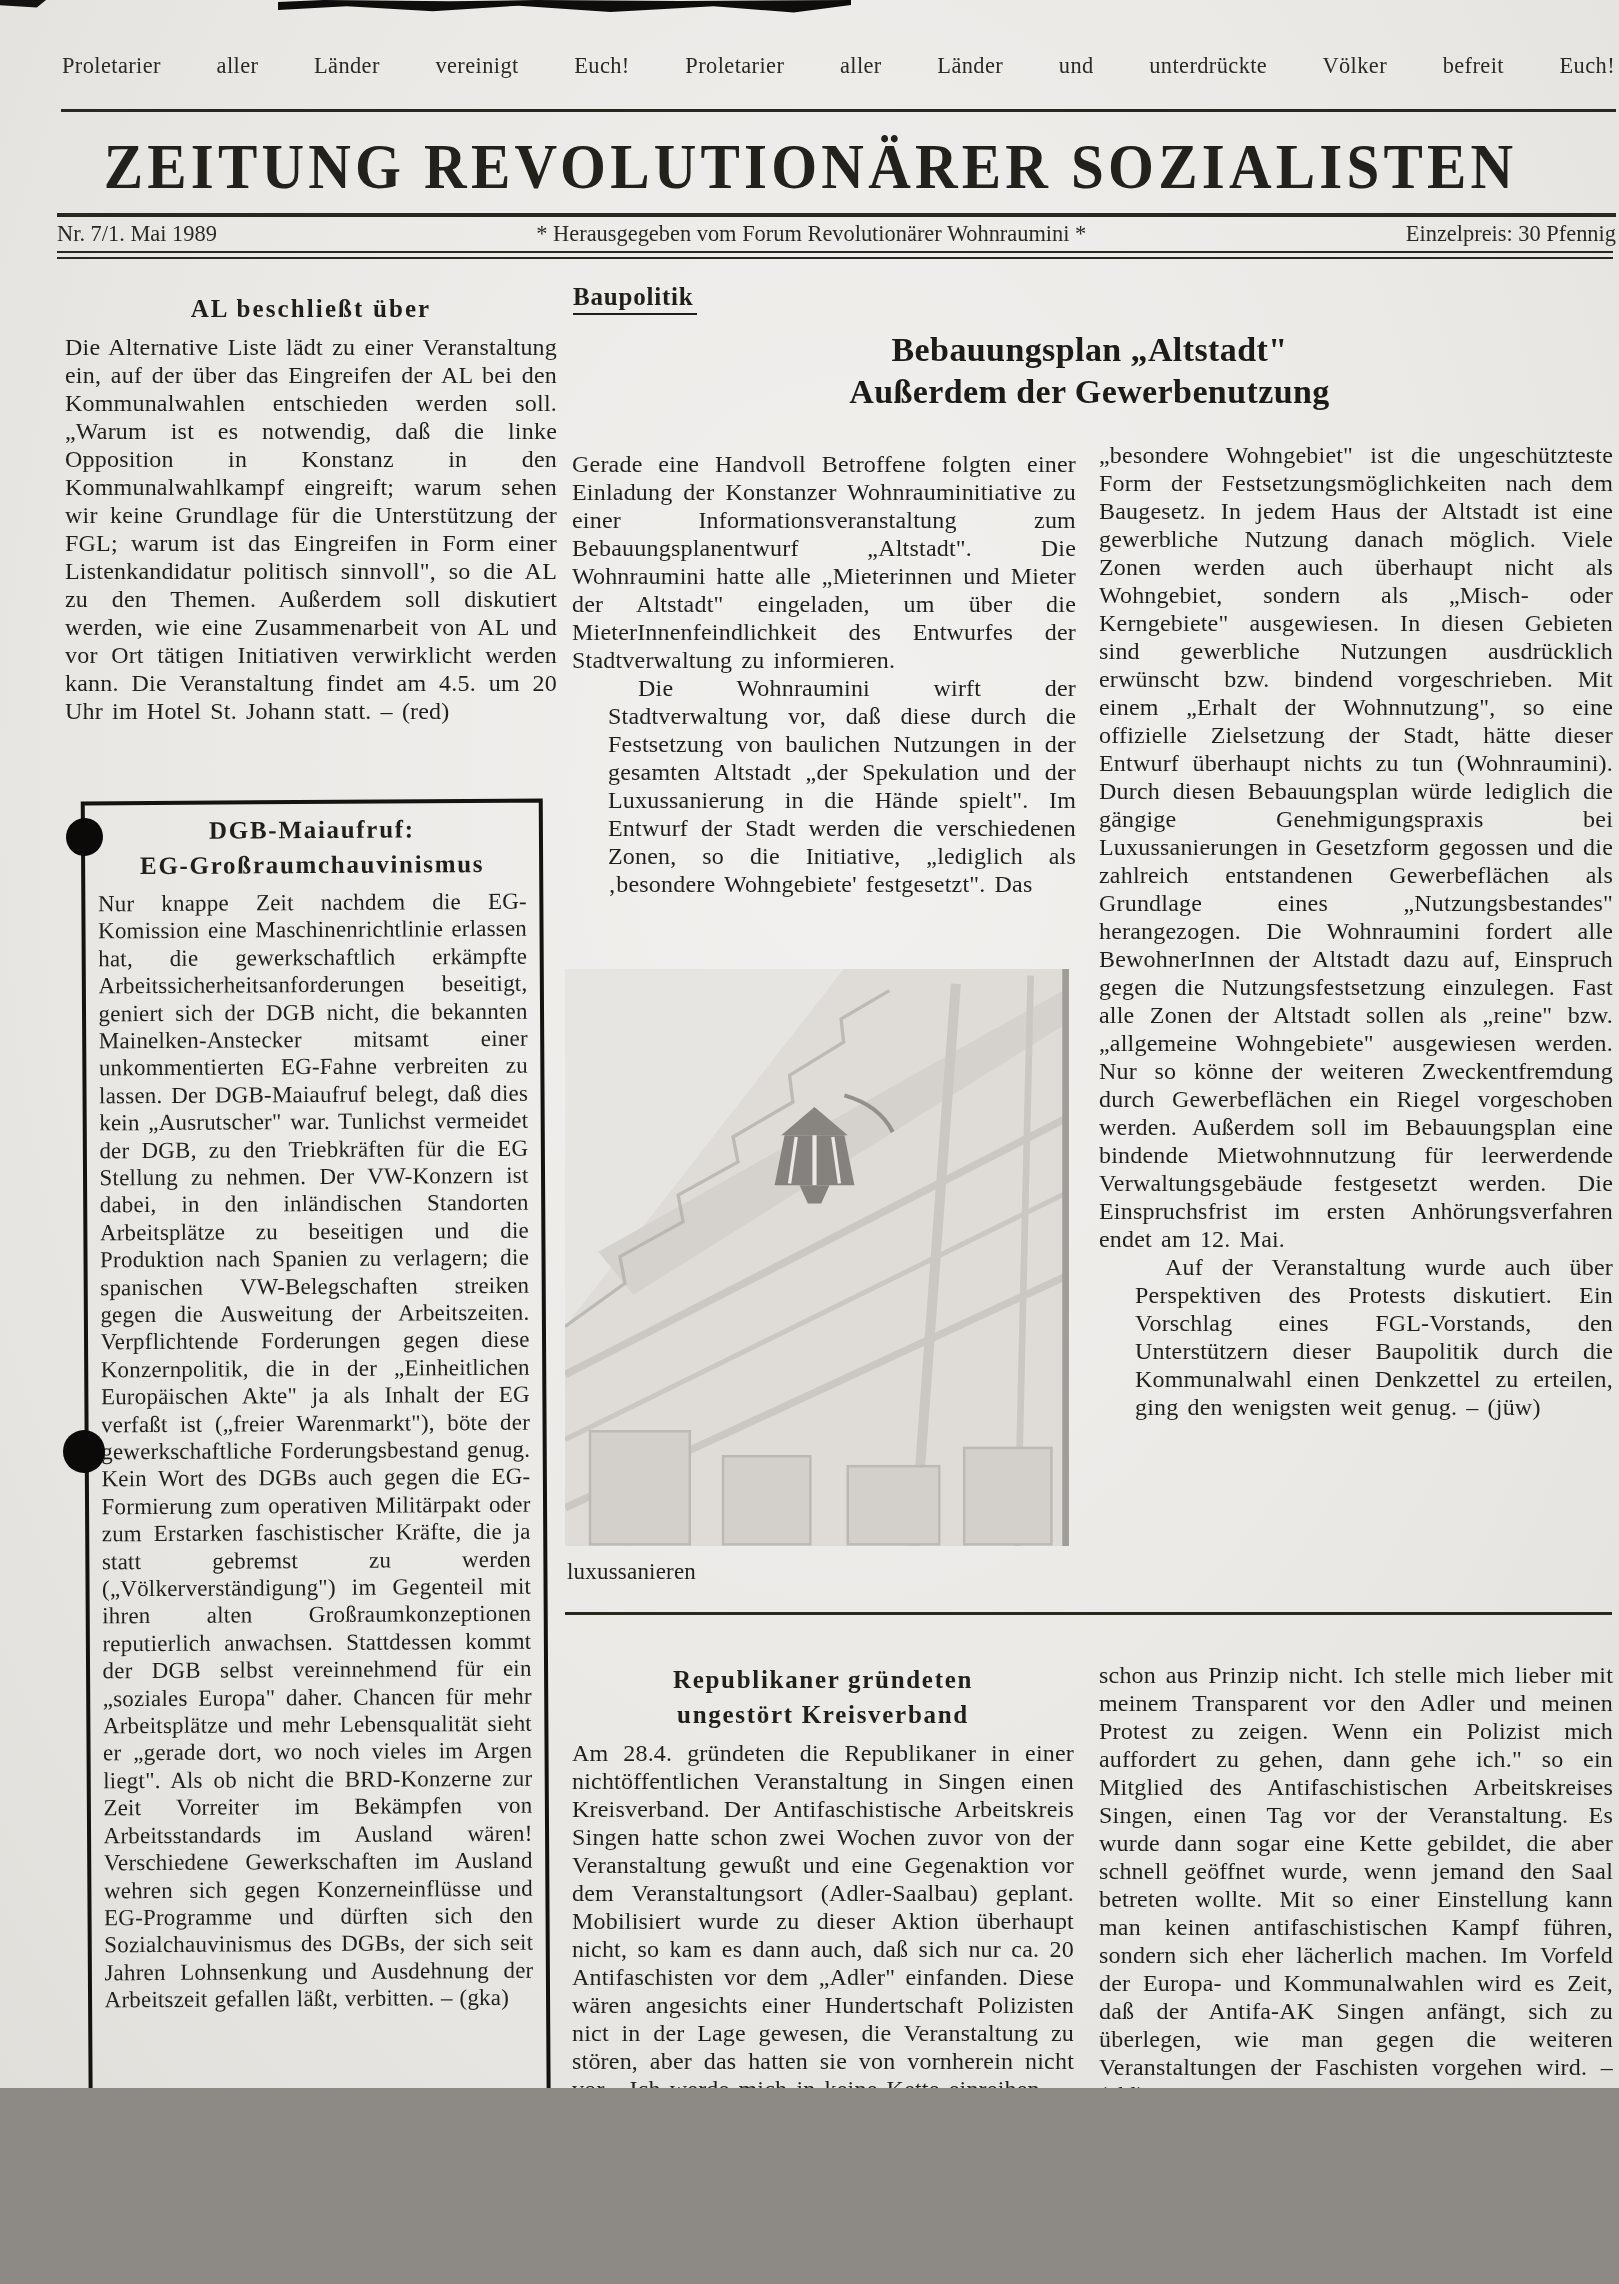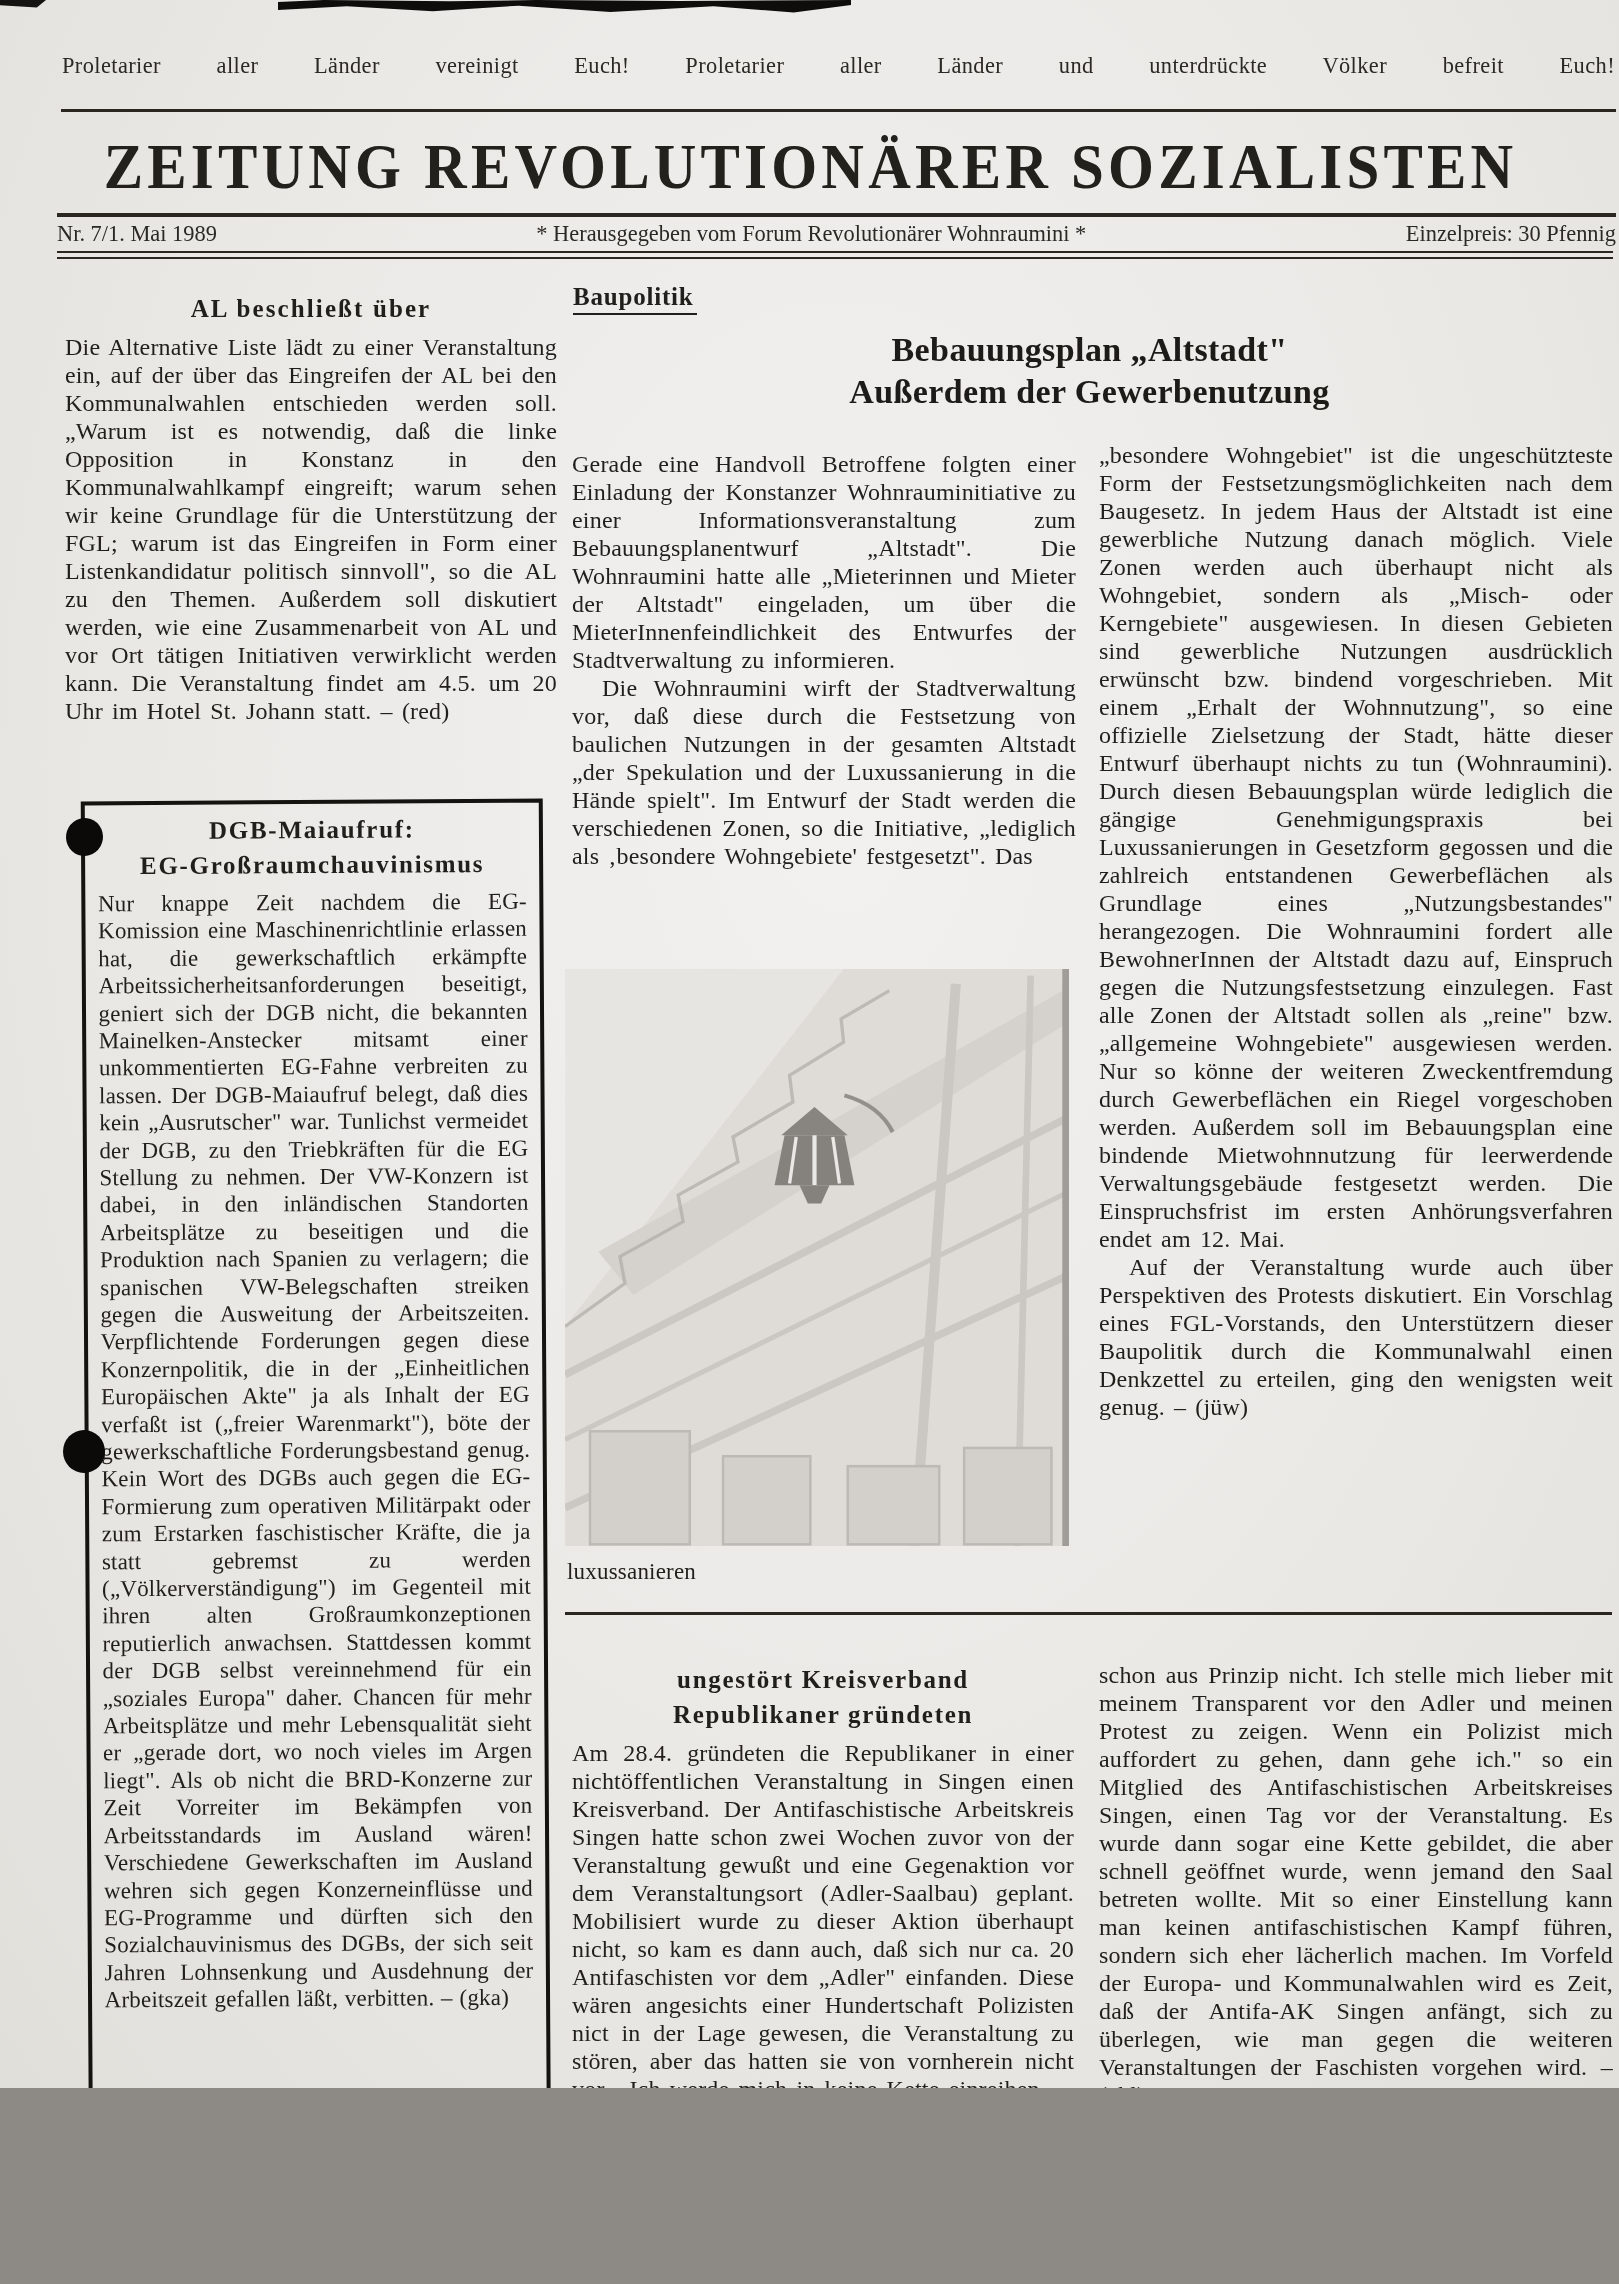--- a/index.html
+++ b/index.html
@@ -6,21 +6,21 @@
   .page{
     position:relative;width:1620px;height:2088px;overflow:hidden;
     background:radial-gradient(ellipse at 52% 38%, #f2f1ef 0%, #ebe9e6 55%, #e1dfda 100%);
     font-family:"Liberation Serif","DejaVu Serif",serif;
     color:#211f1b;
   }
   .abs{position:absolute;}
   p{margin:0;}
   .just{text-align:justify;}
   .body-text{font-size:24px;line-height:28px;word-spacing:2.9px;letter-spacing:0.2px;overflow:hidden;}
-  .indent{text-indent:30px;}
+  .indent{text-indent:30px;margin-left:36px;}
   .art-head{font-weight:700;font-size:25px;line-height:35px;text-align:center;letter-spacing:2.1px;}
   .rule{background:#29271f;}
   .rule-double{border-top:2.5px solid #29271f;border-bottom:2.5px solid #29271f;height:4.2px;}
   
   .slogan{left:62px;top:53px;width:1553px;font-size:22.4px;letter-spacing:0.4px;
           text-align:justify;text-align-last:justify;white-space:nowrap;color:#2b2923;}
   .paper-title{left:46px;top:130px;width:1529px;text-align:center;font-weight:700;
           font-size:59px;letter-spacing:4.2px;white-space:nowrap;color:#23211c;transform:scaleY(1.08);transform-origin:top center;}
   .issue-row{left:57px;top:221px;width:1559px;display:flex;justify-content:space-between;
           font-size:22.4px;color:#2b2923;text-align:center;}
@@ -126,22 +126,22 @@
   </div>
 
   <div class="abs caption" style="left:567px;top:1556px;width:499px;">
     <div>luxussanieren</div>
   </div>
 
   <div class="abs rule" style="left:565px;top:1612px;width:1047px;height:3.3px;"></div>
 
   <div class="abs" style="left:572px;top:1662px;width:502px;">
     <div class="art-head" style="letter-spacing:1.7px;">
+      <div>Republikaner gründeten</div>
       <div>ungestört Kreisverband</div>
-      <div>Republikaner gründeten</div>
     </div>
     <p class="just body-text" style="margin-top:6.6px;">Am 28.4. gründeten die Republikaner in einer nichtöffentlichen Veranstaltung in Singen einen Kreisverband. Der Antifaschistische Arbeitskreis Singen hatte schon zwei Wochen zuvor von der Veranstaltung gewußt und eine Gegenaktion vor dem Veranstaltungsort (Adler-Saalbau) geplant. Mobilisiert wurde zu dieser Aktion überhaupt nicht, so kam es dann auch, daß sich nur ca. 20 Antifaschisten vor dem „Adler" einfanden. Diese wären angesichts einer Hundertschaft Polizisten nict in der Lage gewesen, die Veranstaltung zu stören, aber das hatten sie von vornherein nicht vor. „Ich werde mich in keine Kette einreihen,</p>
   </div>
 
   <div class="abs" style="left:1099px;top:441px;width:514px;height:1167px;overflow:hidden;">
     <p class="just body-text">„besondere Wohngebiet" ist die ungeschützteste Form der Festsetzungsmöglichkeiten nach dem Baugesetz. In jedem Haus der Altstadt ist eine gewerbliche Nutzung danach möglich. Viele Zonen werden auch überhaupt nicht als Wohngebiet, sondern als „Misch- oder Kerngebiete" ausgewiesen. In diesen Gebieten sind gewerbliche Nutzungen ausdrücklich erwünscht bzw. bindend vorgeschrieben. Mit einem „Erhalt der Wohnnutzung", so eine offizielle Zielsetzung der Stadt, hätte dieser Entwurf überhaupt nichts zu tun (Wohnraumini). Durch diesen Bebauungsplan würde lediglich die gängige Genehmigungspraxis bei Luxussanierungen in Gesetzform gegossen und die zahlreich entstandenen Gewerbeflächen als Grundlage eines „Nutzungsbestandes" herangezogen. Die Wohnraumini fordert alle BewohnerInnen der Altstadt dazu auf, Einspruch gegen die Nutzungsfestsetzung einzulegen. Fast alle Zonen der Altstadt sollen als „reine" bzw. „allgemeine Wohngebiete" ausgewiesen werden. Nur so könne der weiteren Zweckentfremdung durch Gewerbeflächen ein Riegel vorgeschoben werden. Außerdem soll im Bebauungsplan eine bindende Mietwohnnutzung für leerwerdende Verwaltungsgebäude festgesetzt werden. Die Einspruchsfrist im ersten Anhörungsverfahren endet am 12. Mai.</p>
     <p class="just body-text indent">Auf der Veranstaltung wurde auch über Perspektiven des Protests diskutiert. Ein Vorschlag eines FGL-Vorstands, den Unterstützern dieser Baupolitik durch die Kommunalwahl einen Denkzettel zu erteilen, ging den wenigsten weit genug. – (jüw)</p>
   </div>
 
   <div class="abs" style="left:1099px;top:1661px;width:514px;height:582px;overflow:hidden;">

